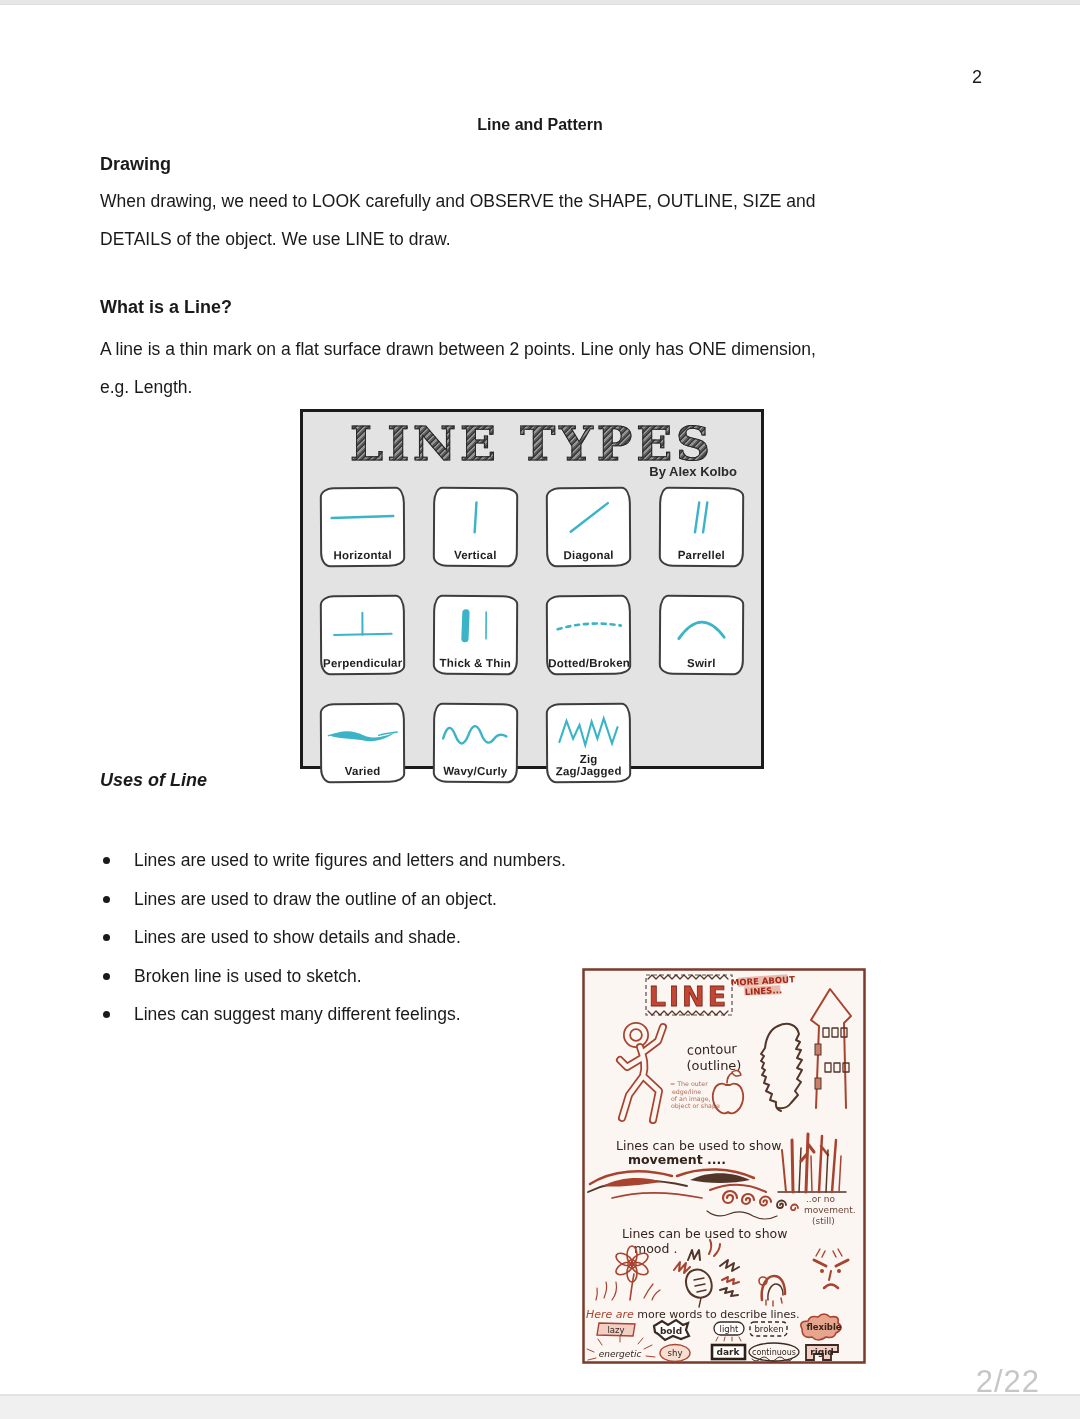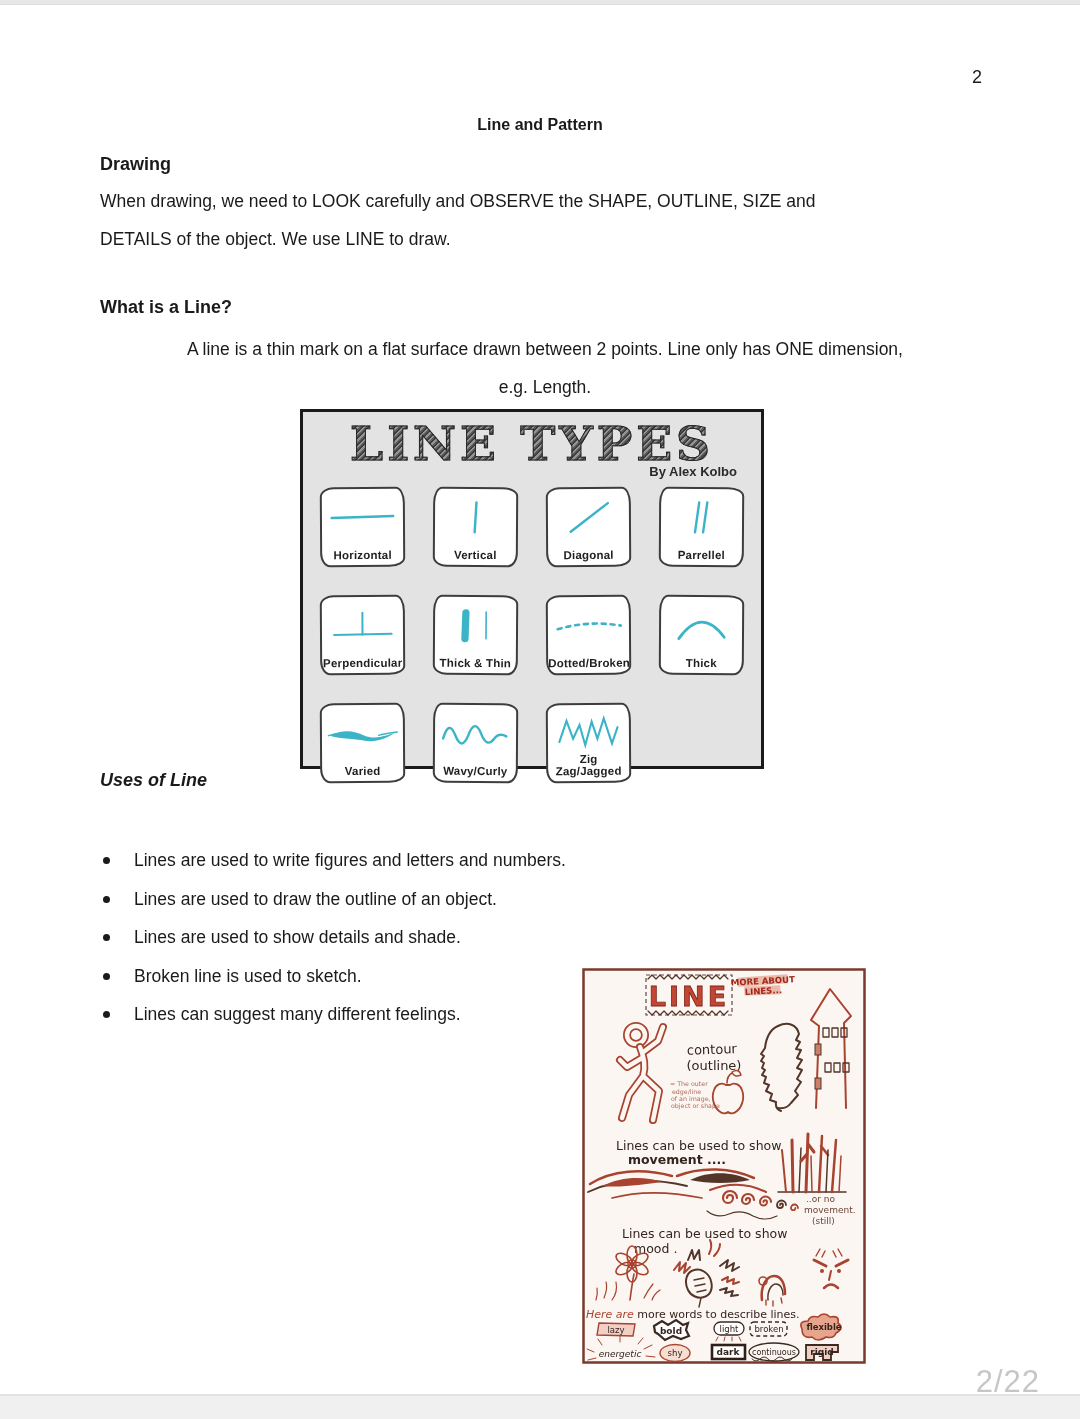--- a/index.html
+++ b/index.html
@@ -67,21 +67,21 @@
   <div class="page-number">2</div>
   <div class="doc-title">Line and Pattern</div>
 
   <div class="h-heading" style="top:154px;">Drawing</div>
   <div class="para" style="top:182px;">
     <div>When drawing, we need to LOOK carefully and OBSERVE the SHAPE, OUTLINE, SIZE and</div>
     <div>DETAILS of the object. We use LINE to draw.</div>
   </div>
 
   <div class="h-heading" style="top:297px;">What is a Line?</div>
-  <div class="para" style="top:330px;text-align:center;">
+  <div class="para" style="top:330px;">
     <div>A line is a thin mark on a flat surface drawn between 2 points. Line only has ONE dimension,</div>
     <div>e.g. Length.</div>
   </div>
 
   <div class="lt-box">
     <div class="lt-title">LINE TYPES</div>
     <div class="lt-byline">By Alex Kolbo</div>
     <div class="lt-grid">
 
       <div class="lt-cell">
@@ -133,21 +133,21 @@
         <svg class="lt-glyph" viewBox="0 0 100 46">
           <path class="ln" stroke-width="3.2" stroke-dasharray="5 6" d="M12,28 Q50,17 90,24"></path>
           </svg>
         <div class="lt-label">Dotted/Broken</div>
       </div>
 
       <div class="lt-cell">
         <svg class="lt-glyph" viewBox="0 0 100 46">
           <path class="ln" stroke-width="3.5" d="M22,40 Q50,0 78,38"></path>
           </svg>
-        <div class="lt-label">Thick</div>
+        <div class="lt-label">Swirl</div>
       </div>
 
 
       <div class="lt-cell">
         <svg class="lt-glyph" viewBox="0 0 100 46">
           <path class="fl" d="M10,26 C25,18 40,20 52,26 C66,32 80,26 90,23 C80,30 64,36 50,32 C36,29 20,30 10,26 Z"></path>
           <path class="ln" stroke-width="1.8" d="M8,26 C20,22 28,23 34,25"></path>
           <path class="ln" stroke-width="1.8" d="M70,26 C78,24 86,23 93,22"></path>
           </svg>
         <div class="lt-label">Varied</div>

